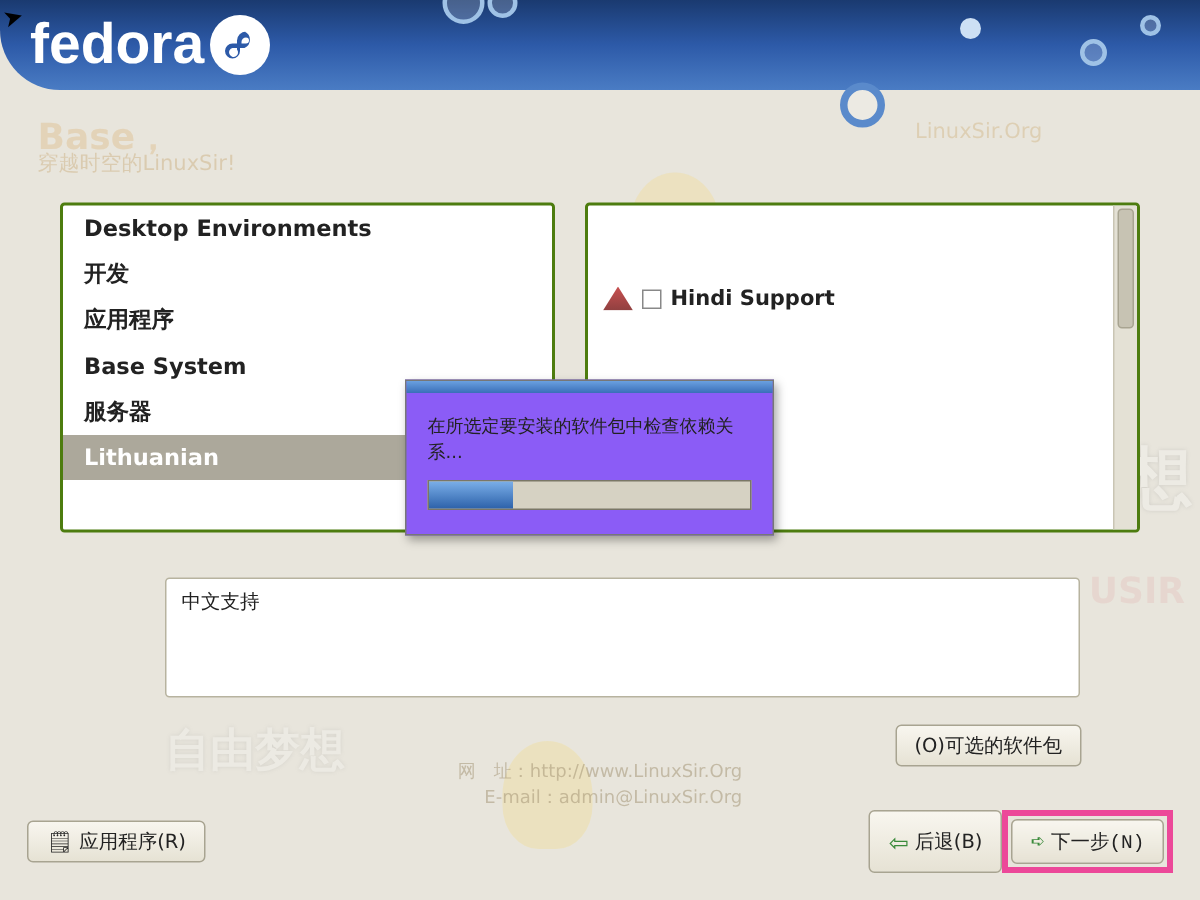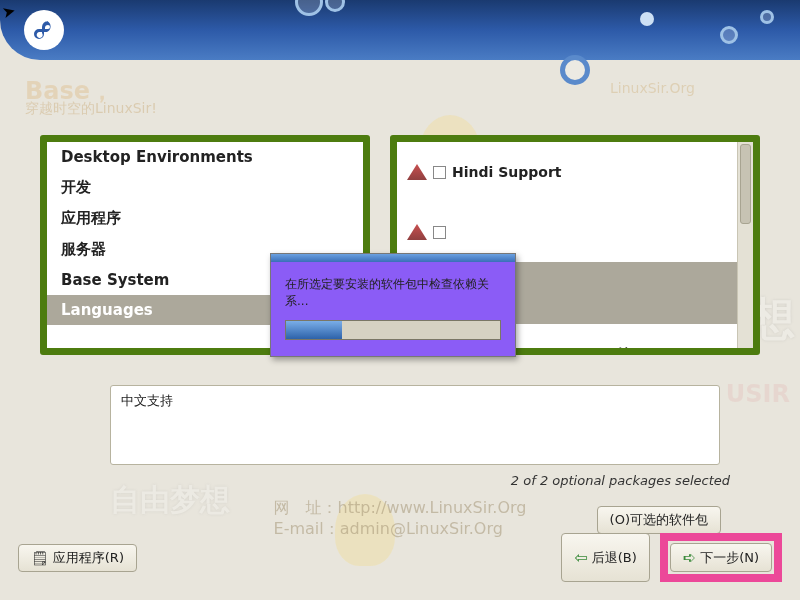--- a/index.html
+++ b/index.html
@@ -50,21 +50,21 @@
 }
 .header .bubbles { position:absolute; top:0; left:0; right:0; height:80px; pointer-events:none;}
 .bubble { position:absolute; border:3px solid #9fc2e6; border-radius:50%; background:rgba(255,255,255,0.2); }
 
 .content {
   position:absolute; top:135px; left:40px; right:40px;
 }
 .cols { display:flex; gap:20px; }
 .left-panel, .right-panel {
   background:#fff;
-  border:7px solid #4d7c0f;
+  border:2px solid #4d7c0f;
   border-radius:3px;
   height:220px;
   overflow:hidden;
 }
 .left-panel { width:330px; }
 .right-panel { flex:1; position:relative; }
 
 .cat-item {
   padding:6px 14px;
   font-size:15px;
@@ -73,21 +73,21 @@
   cursor:default;
 }
 .cat-item.selected {
   background:#aca89b;
   color:#fff;
 }
 
 .pkg-row {
   display:flex; align-items:center; gap:6px;
   padding:22px 10px;
-  font-size:14px; font-weight:bold;
+  font-size:14px; font-weight:bold;margin-top:32px;
 }
 .pkg-row.selected {
   background:#aca89b; color:#fff;
 }
 .pkg-icon {
   width:20px; height:16px;
   background: linear-gradient(#c85050,#904040);
   clip-path: polygon(0 100%, 50% 0, 100% 100%);
   position:relative;
 }
@@ -122,28 +122,29 @@
   display:inline-flex; align-items:center; gap:4px;
   background:linear-gradient(#f8f6ef,#e6e2d4);
   border:1px solid #a8a491; border-radius:4px;
   padding:4px 12px; font-size:13px; cursor:pointer;
 }
 
 .footer {
   position:absolute; left:18px; right:18px; bottom:18px;
   display:flex; justify-content:space-between; align-items:center;
 }
-.footer-right { display:flex; gap:10px; }
+.footer-right { display:flex; }
 .btn .arrow-l::before { content:"⇦"; color:#3a8a3a; font-size:16px; }
 .btn .arrow-r::before { content:"➪"; color:#3a8a3a; font-size:16px; }
 .btn .note-icon::before { content:"🗒"; font-size:14px; }
 
 .next-highlight {
-  border:8px solid #ec4899;
+  border:4px solid #ec4899;
   padding:2px;
+  font-family:Liberation Mono, monospace;
 }
 
 
 .modal {
   position:absolute;
   top:253px; left:270px;
   width:246px;
   background:#8b5cf6;
   border:1px solid #777;
   box-shadow:2px 3px 6px rgba(0,0,0,0.35);
@@ -161,41 +162,42 @@
   position:relative;
 }
 .progress .bar {
   position:absolute; left:0; top:0; bottom:0;
   width:26%;
   background:linear-gradient(#7aaee8,#2d62aa);
 }
 
 .credits {
   position:absolute; bottom:60px; left:50%; transform:translateX(-50%);
-  text-align:left; font-size:16px; color:#a09070; opacity:0.5;
+  text-align:right; font-size:12px; color:#a09070; opacity:0.5;
 }
 </style>
 </head>
 <body>
 
 <div class="bg-watermark">
   <div class="text1">Base，</div>
   <div class="text2">穿越时空的LinuxSir!</div>
   <div class="text3">LinuxSir.Org</div>
   <div class="text4">LinuxSir.Org</div>
   <div class="free">自由梦想</div>
   <div class="free2">自由梦想</div>
   <div class="org2">USIR</div>
   <div class="penguin p1"></div>
   <div class="penguin p2"></div>
   <div class="penguin p3"></div>
 </div>
 
 <div class="header">
   <div class="fedora-logo">
+    <span>fedora</span>
     <span class="fedora-f">
       <svg width="26" height="26" viewBox="0 0 26 26">
           <path d="M17 4a6 6 0 0 0-6 6v2H8a5 5 0 1 0 5 5v-2h3a6 6 0 0 0 0-11zm0 4a2 2 0 0 1 0 4h-3v-1a3 3 0 0 1 3-3zM8 15h3v1a3 3 0 1 1-3-1z" fill="#2d5aa8"></path>
         </svg>
     </span>
   </div>
   <div class="bubbles">
     <div class="bubble" style="width:28px;height:28px;top:-12px;left:295px;"></div>
     <div class="bubble" style="width:20px;height:20px;top:-8px;left:325px;"></div>
     <div class="bubble" style="width:30px;height:30px;top:55px;left:560px;border-width:5px;border-color:#5a8acb"></div>
@@ -204,23 +206,23 @@
     <div class="bubble" style="width:14px;height:14px;top:10px;left:760px;"></div>
   </div>
 </div>
 
 <div class="content">
   <div class="cols">
     <div class="left-panel">
       <div class="cat-item">Desktop Environments</div>
       <div class="cat-item">开发</div>
       <div class="cat-item">应用程序</div>
+      <div class="cat-item">Base System</div>
       <div class="cat-item">服务器</div>
-      <div class="cat-item">Base System</div>
-      <div class="cat-item selected">Languages</div>
+      <div class="cat-item selected">Lithuanian</div>
     </div>
 
     <div class="right-panel">
       <div class="pkg-row">
         <span class="pkg-icon"></span>
         <span class="pkg-chk"></span>
         <span>Hindi Support</span>
       </div>
       <div class="pkg-row">
         <span class="pkg-icon"></span>
@@ -243,21 +245,20 @@
       <div class="scrollbar">
         <div class="thumb"></div>
       </div>
     </div>
   </div>
 
   <div class="desc-box">
     <span>中文支持</span>
   </div>
 
-  <div class="status-row">2 of 2 optional packages selected</div>
 
   <div class="opt-btn-row">
     <span class="btn">
       <span>(O)可选的软件包</span>
     </span>
   </div>
 </div>
 
 <div class="modal">
   <div class="titlebar"></div>

